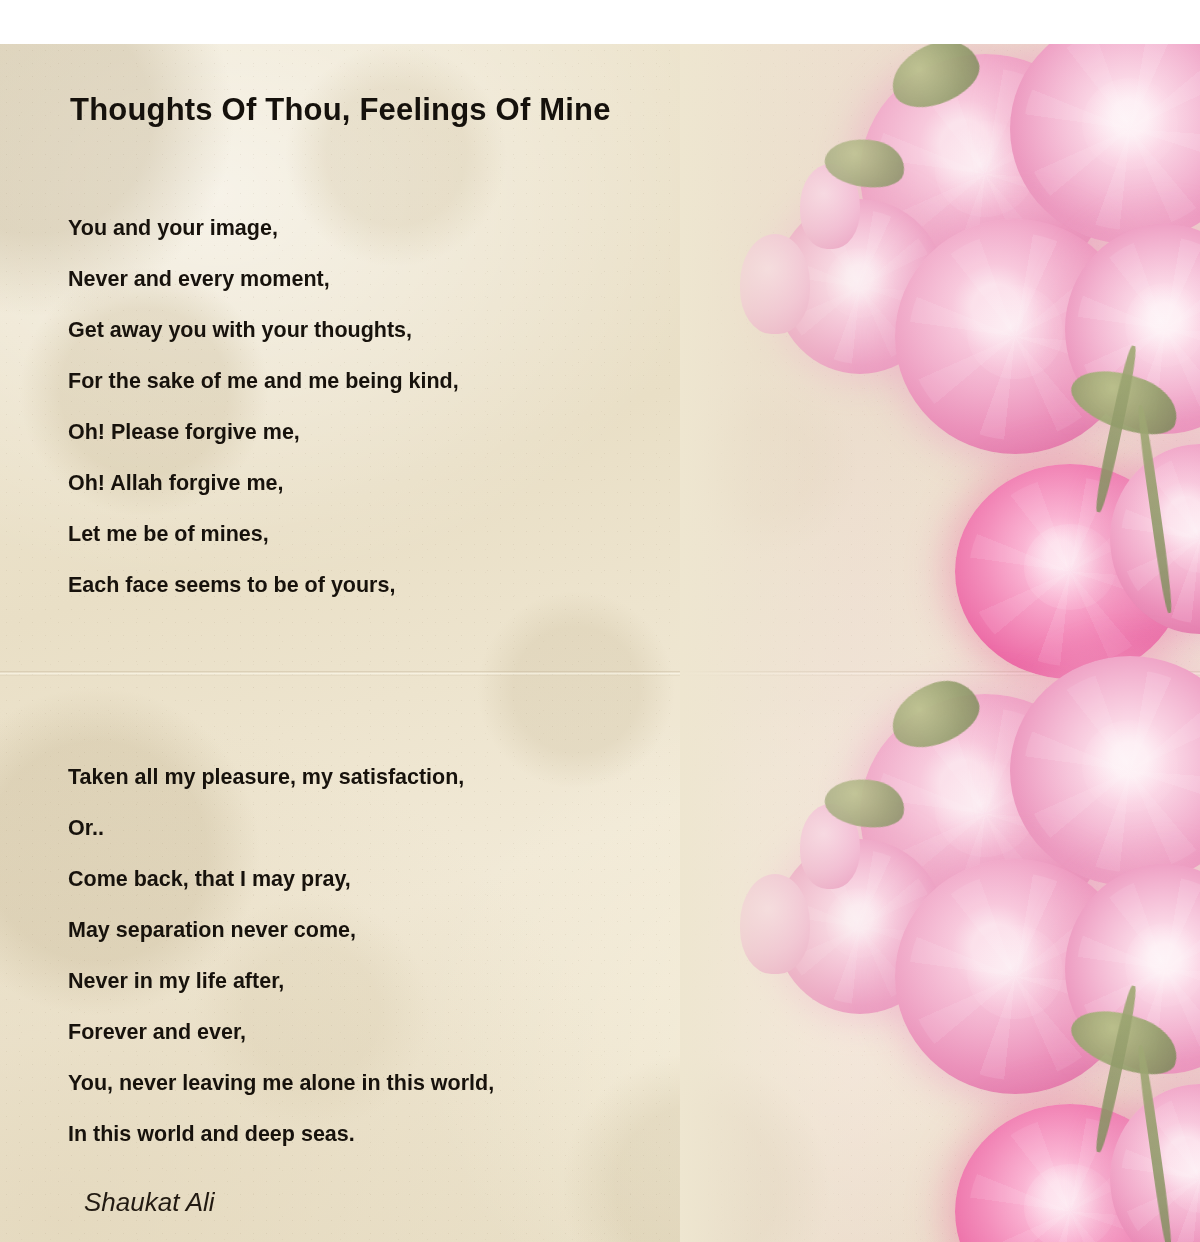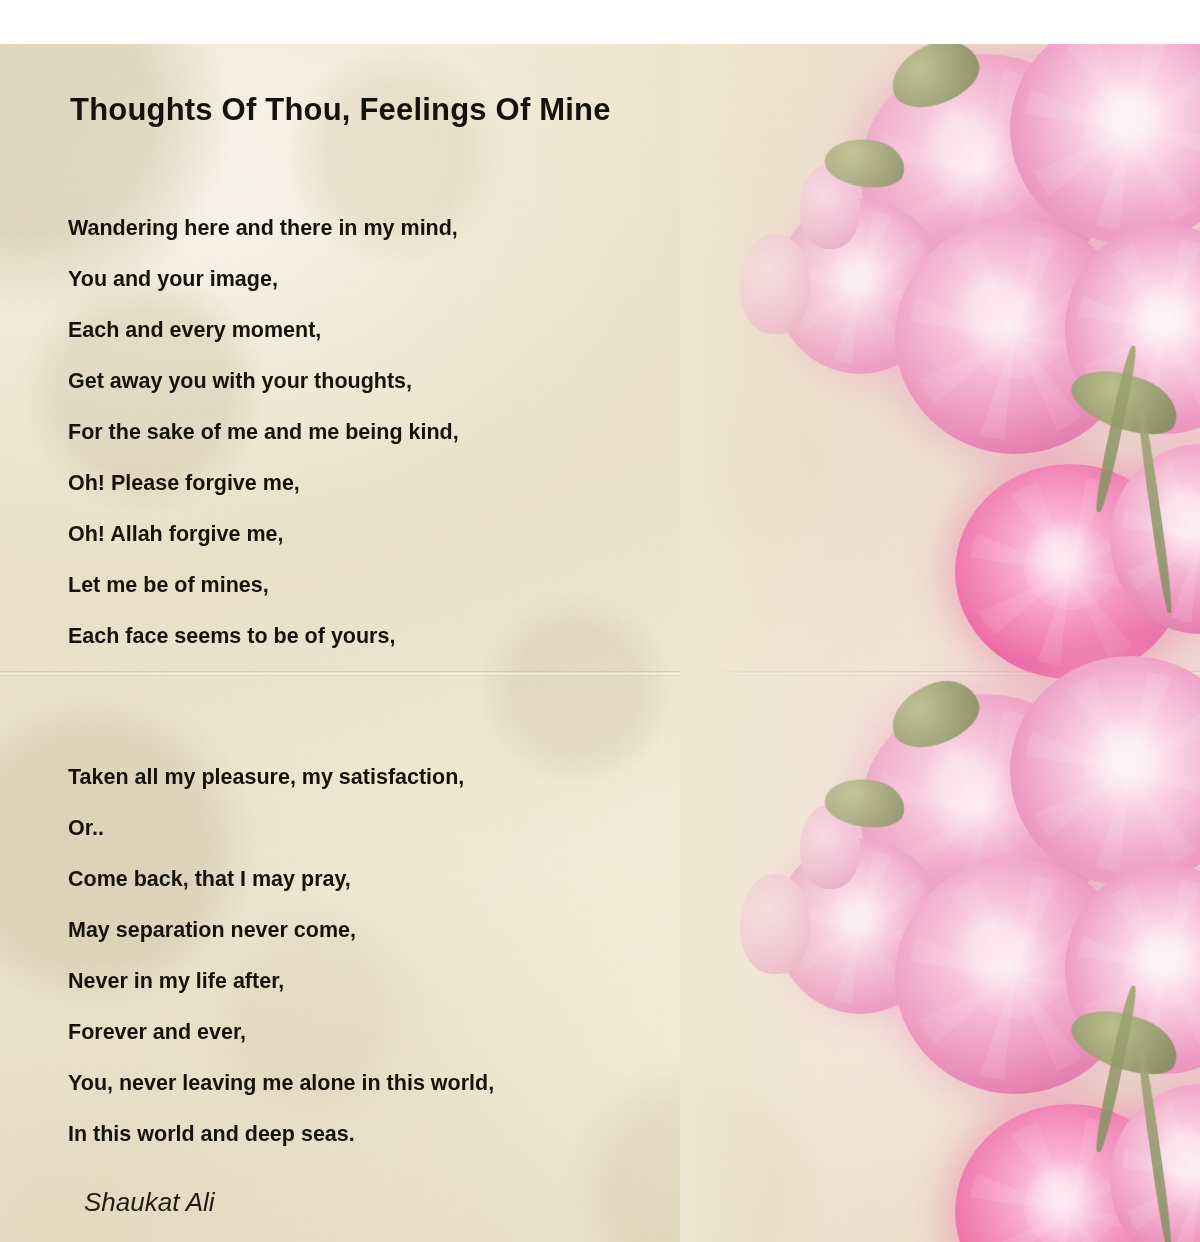--- a/index.html
+++ b/index.html
@@ -272,23 +272,22 @@
     <div class="leaf" style="left:390px; top:970px; width:110px; height:55px; transform:rotate(22deg);"></div>
     <div class="stem" style="left:430px; top:940px; width:12px; height:170px; transform:rotate(12deg);"></div>
     <div class="stem" style="left:470px; top:1000px; width:10px; height:210px; transform:rotate(-8deg);"></div>
 
     <div class="wash"></div>
   </div>
 
   <div class="title">Thoughts Of Thou, Feelings Of Mine</div>
 
   <div class="stanza one">
-    <div>Wandering here and there in my mind,</div>
     <div>You and your image,</div>
-    <div>Each and every moment,</div>
+    <div>Never and every moment,</div>
     <div>Get away you with your thoughts,</div>
     <div>For the sake of me and me being kind,</div>
     <div>Oh! Please forgive me,</div>
     <div>Oh! Allah forgive me,</div>
     <div>Let me be of mines,</div>
     <div>Each face seems to be of yours,</div>
   </div>
 
   <div class="stanza two">
     <div>Taken all my pleasure, my satisfaction,</div>

